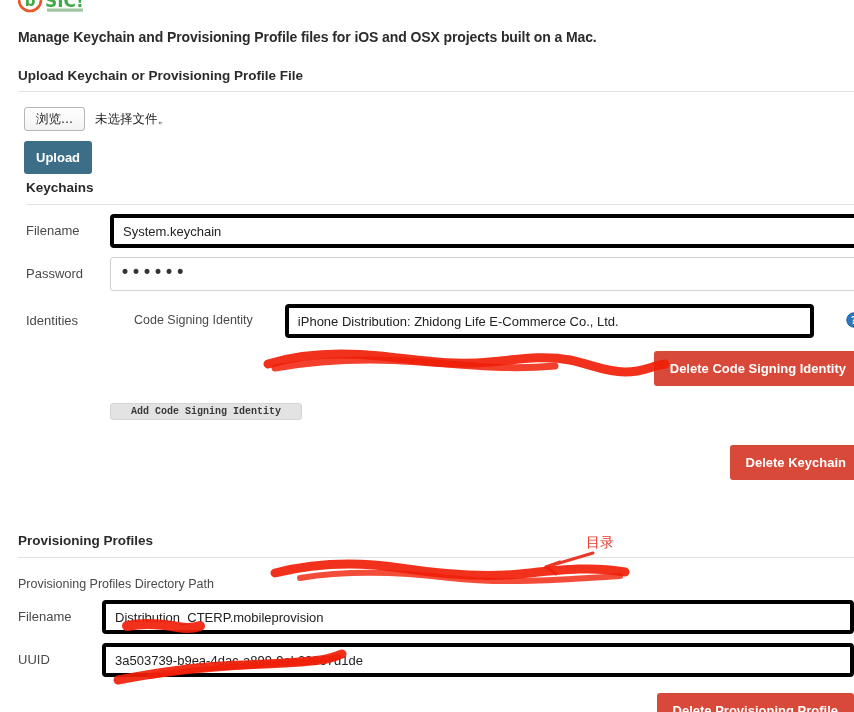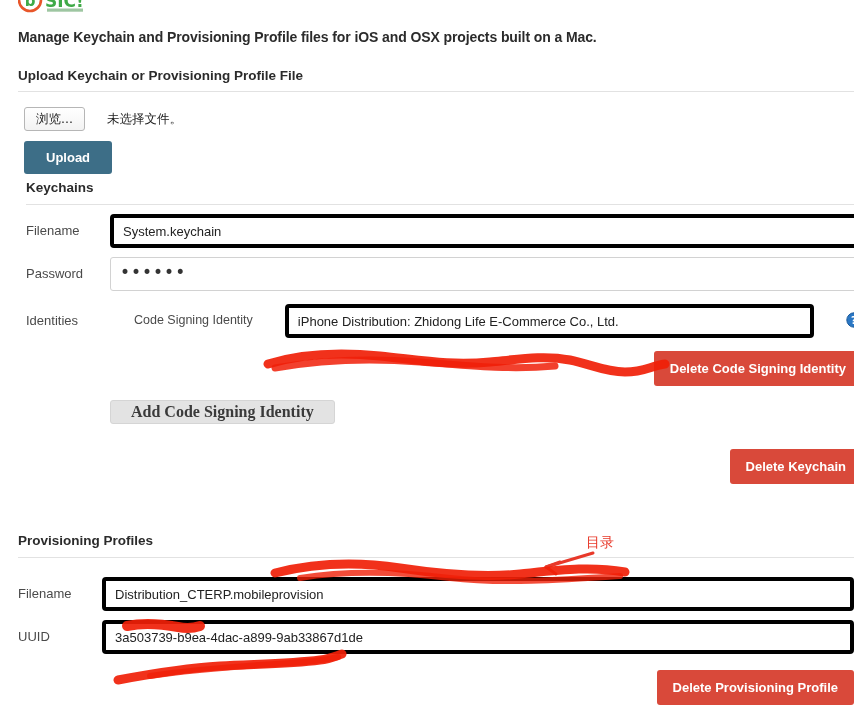--- a/index.html
+++ b/index.html
@@ -32,40 +32,40 @@
   }
   .hr {
     border-top: 1px solid #e2e2e2;
     width: 836px;
   }
 
   
   #upload-section { position: absolute; left: 18px; top: 68px; width: 836px; }
   #upload-section .hr { margin-top: 8px; }
   .file-row {
-    display: flex; align-items: center; gap: 22px;
+    display: flex; align-items: center; gap: 10px;
     margin-top: 15px; margin-left: 6px;
   }
   .browse-btn {
     border: 1px solid #b6b6b6; border-radius: 3px;
     background: linear-gradient(#ffffff, #f3f3f3);
     padding: 3px 11px 4px 11px;
     font-size: 12.5px; color: #1d1d1d;
     font-family: "DejaVu Sans", sans-serif;
     line-height: 1.2;
   }
   .file-status {
     font-size: 12.5px; color: #1d1d1d;
     font-family: "DejaVu Sans", sans-serif;
   }
   .upload-btn {
     display: inline-block; margin-top: 10px; margin-left: 6px;
     background: #3d6e87; color: #ffffff;
     border: none; border-radius: 3px;
-    padding: 9px 22px;
+    padding: 9px 12px;
     font-size: 13px; font-weight: bold;
     font-family: "Liberation Sans", sans-serif;
     cursor: pointer;
   }
 
   
   #keychains-section { position: absolute; left: 26px; top: 180px; width: 836px; }
   #keychains-section .hr { margin-top: 9px; }
 
   .form-row {
@@ -120,22 +120,22 @@
     border: none; border-radius: 3px;
     padding: 10px 16px;
     font-size: 13px; font-weight: bold;
     font-family: "Liberation Sans", sans-serif;
     cursor: pointer; white-space: nowrap;
   }
   .btn-grey {
     background: #e3e3e3; color: #3a3a3a;
     border: 1px solid #d5d5d5; border-radius: 3px;
     padding: 2px 20px;
-    font-size: 16px; font-weight: bold;
-    font-family: Liberation Serif, serif;
+    font-size: 10px; font-weight: bold;
+    font-family: Liberation Mono, monospace;
     cursor: pointer; white-space: nowrap;
   }
 
   .row-right { display: flex; justify-content: flex-end; }
 
   
   #profiles-section { position: absolute; left: 18px; top: 533px; width: 836px; }
   #profiles-section .hr { margin-top: 9px; }
   .pp-label {
     font-size: 12.5px; color: #4a4a4a;
@@ -222,20 +222,21 @@
     <div class="row-right" style="margin-top:25px;">
       <button class="btn-red">Delete Keychain</button>
     </div>
   </div>
 
   <div id="profiles-section">
     <div class="section-title">Provisioning Profiles</div>
     <div class="hr"></div>
 
     <div class="identities-row" style="margin-top:10px;">
+      <div class="pp-label">Provisioning Profiles Directory Path</div>
     </div>
 
     <div class="form-row" style="margin-top:9px;">
       <div class="form-label lbl-w">Filename</div>
       <input class="txt-input fn-input" type="text" value="Distribution_CTERP.mobileprovision" style="">
     </div>
 
     <div class="form-row" style="margin-top:9px;">
       <div class="form-label lbl-w">UUID</div>
       <input class="txt-input fn-input" type="text" value="3a503739-b9ea-4dac-a899-9ab33867d1de" style="">

